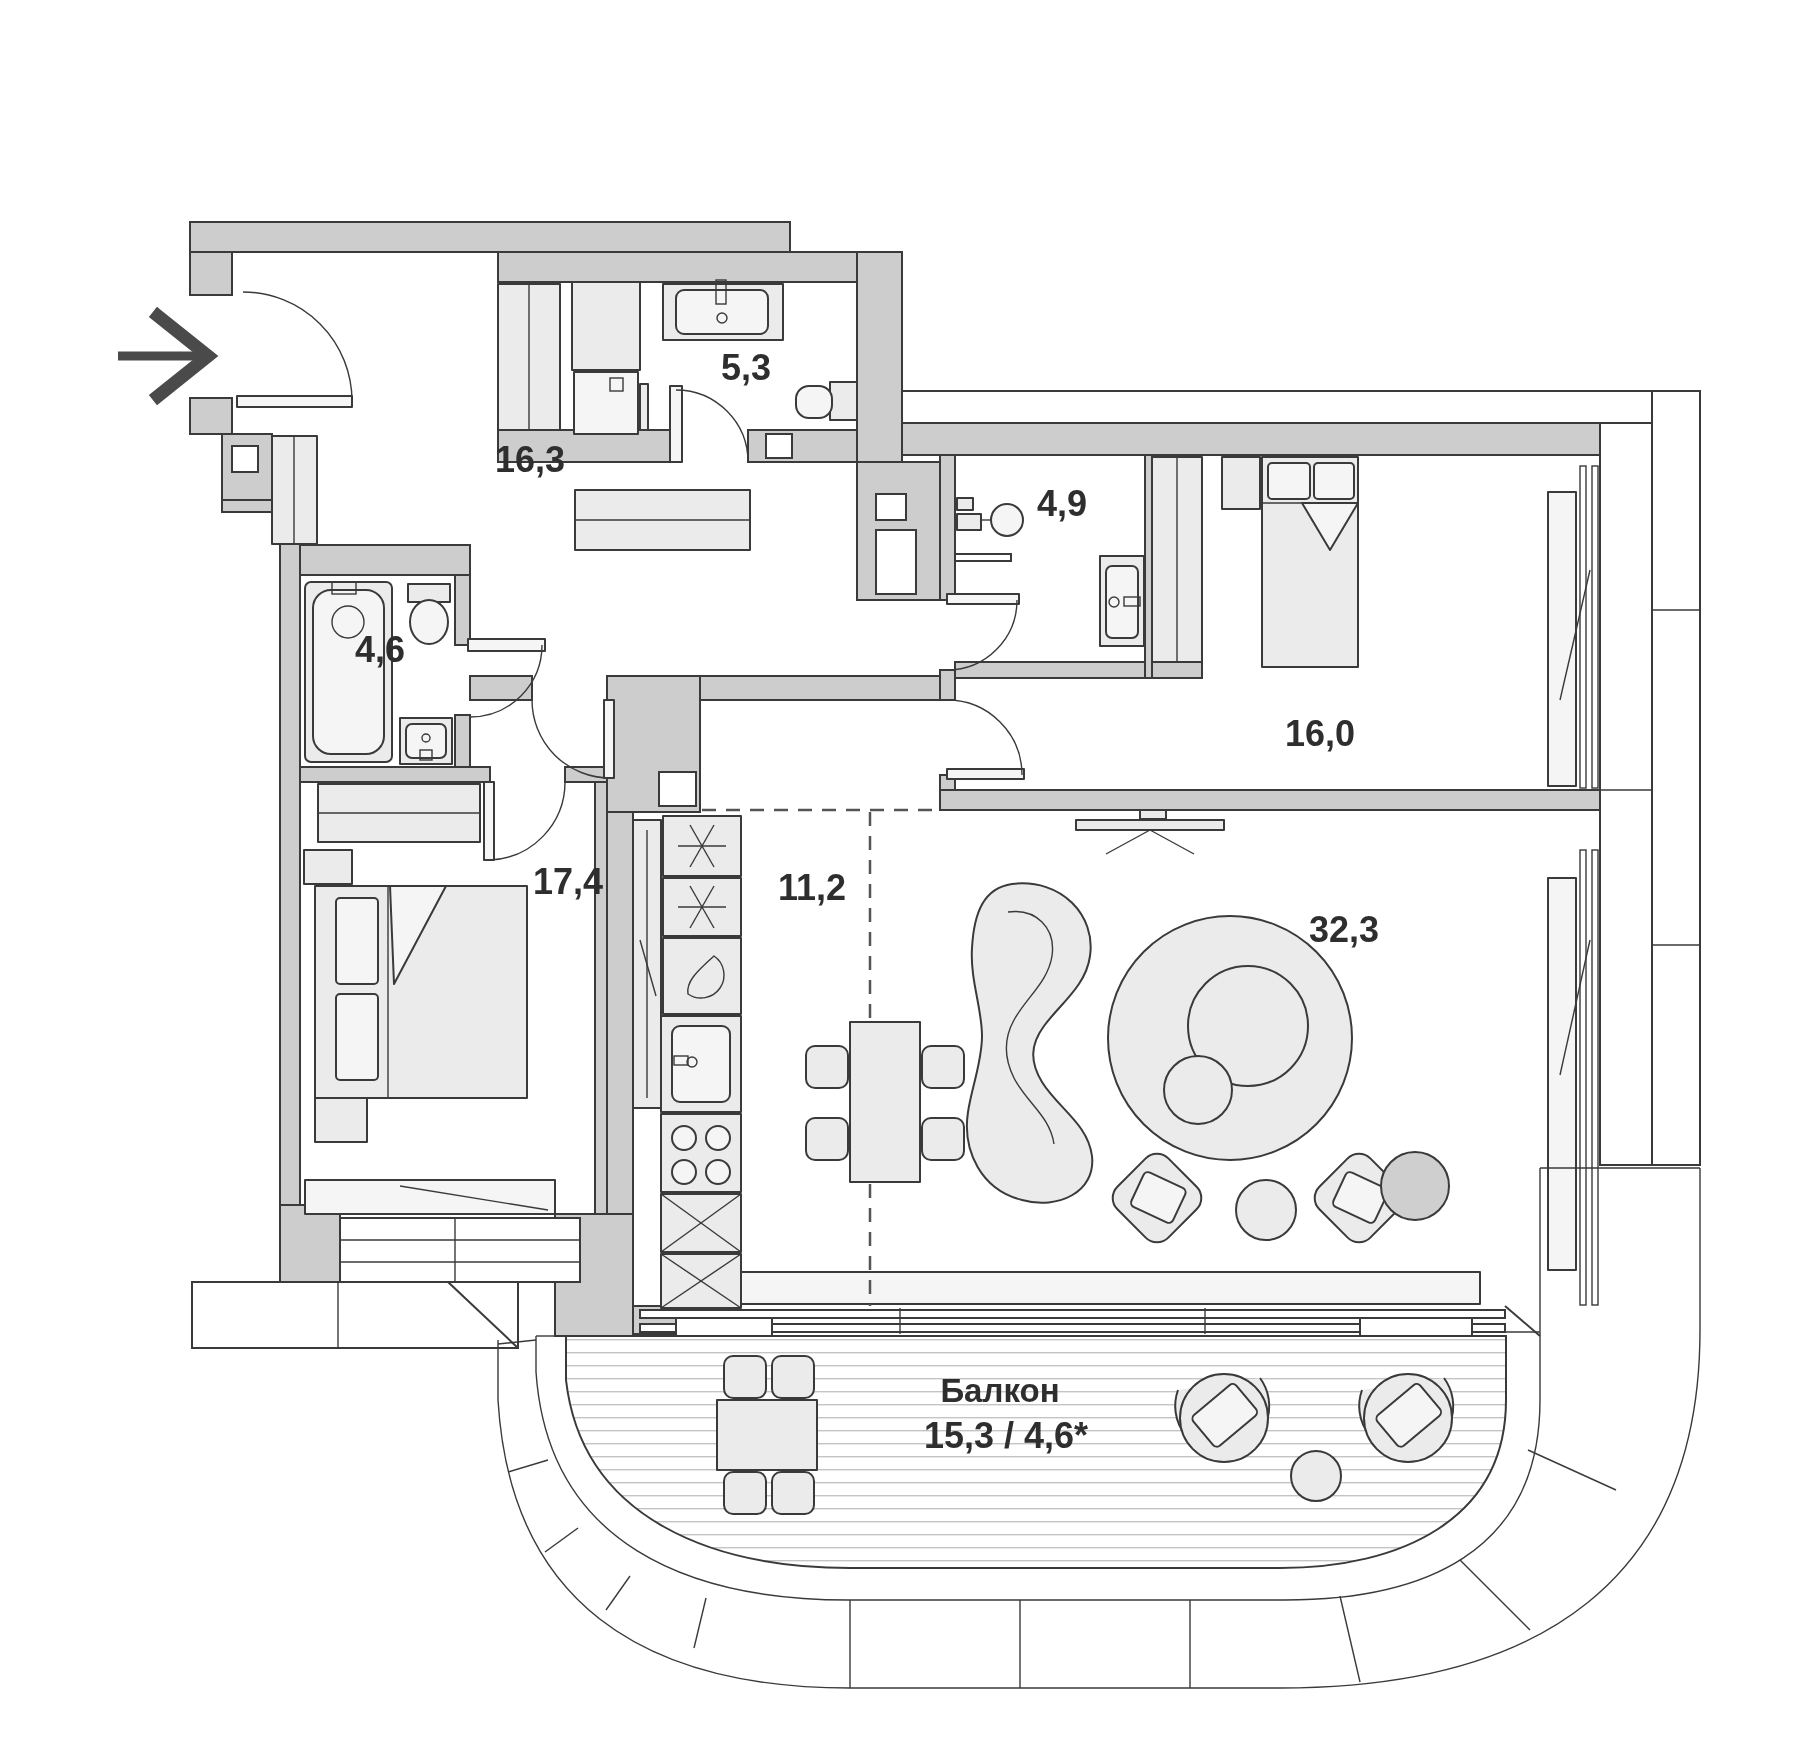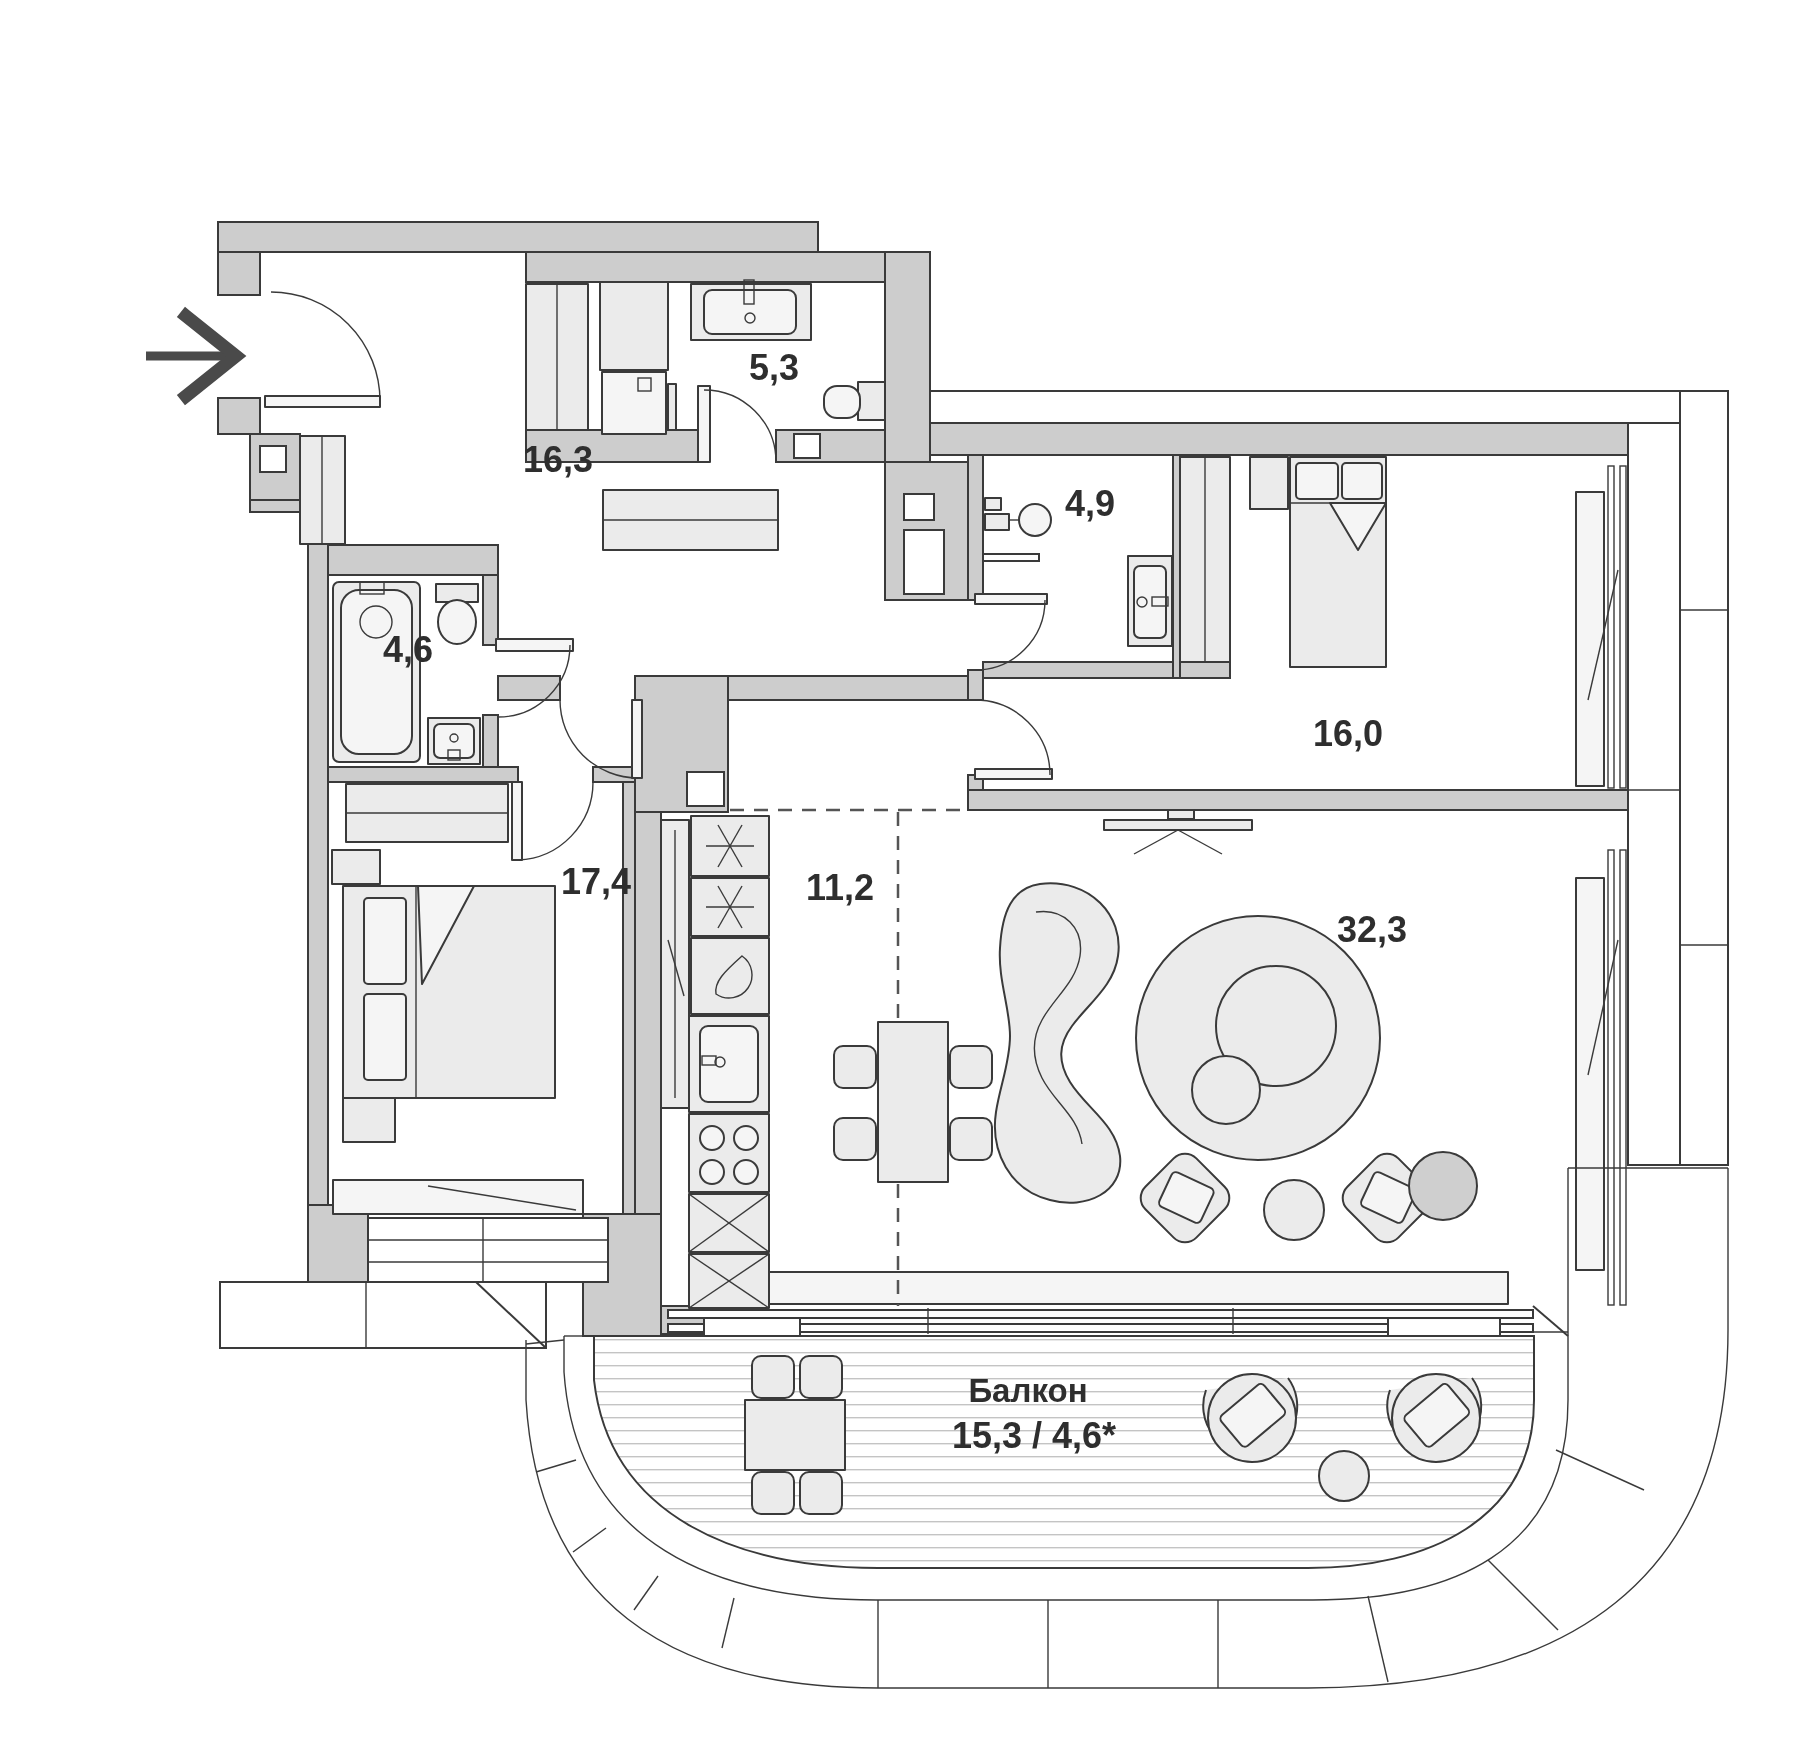--- a/index.html
+++ b/index.html
@@ -1,16 +1,16 @@
 <!DOCTYPE html>
 <html><head>
 <meta charset="utf-8">
 <style>
   html,body{margin:0;padding:0;background:#ffffff;}
-  .stage{position:relative;width:1556px;height:1738px;background:#fff;font-family:"Liberation Sans",sans-serif;padding-left:28px;}
+  .stage{position:relative;width:1556px;height:1738px;background:#fff;font-family:"Liberation Sans",sans-serif;}
   .wall{fill:#cdcdcd;stroke:#3a3a3a;stroke-width:2;}
   .white{fill:#ffffff;stroke:#3a3a3a;stroke-width:2;}
   .fur{fill:#ebebeb;stroke:#3a3a3a;stroke-width:2;stroke-linejoin:round;}
   .fur2{fill:#f5f5f5;stroke:#3a3a3a;stroke-width:2;stroke-linejoin:round;}
   .dark{fill:#cfcfcf;stroke:#3a3a3a;stroke-width:2;}
   .ln{stroke:#3a3a3a;stroke-width:2;fill:none;}
   .thin{stroke:#3a3a3a;stroke-width:1.4;fill:none;}
   .dash{stroke:#555;stroke-width:2.5;fill:none;stroke-dasharray:14 10;}
   .num{font-family:"Liberation Sans",sans-serif;font-weight:700;font-size:36px;fill:#2e2e2e;text-anchor:middle;}
   .bal{font-family:"Liberation Sans",sans-serif;font-weight:600;font-size:33px;fill:#2e2e2e;text-anchor:middle;}

